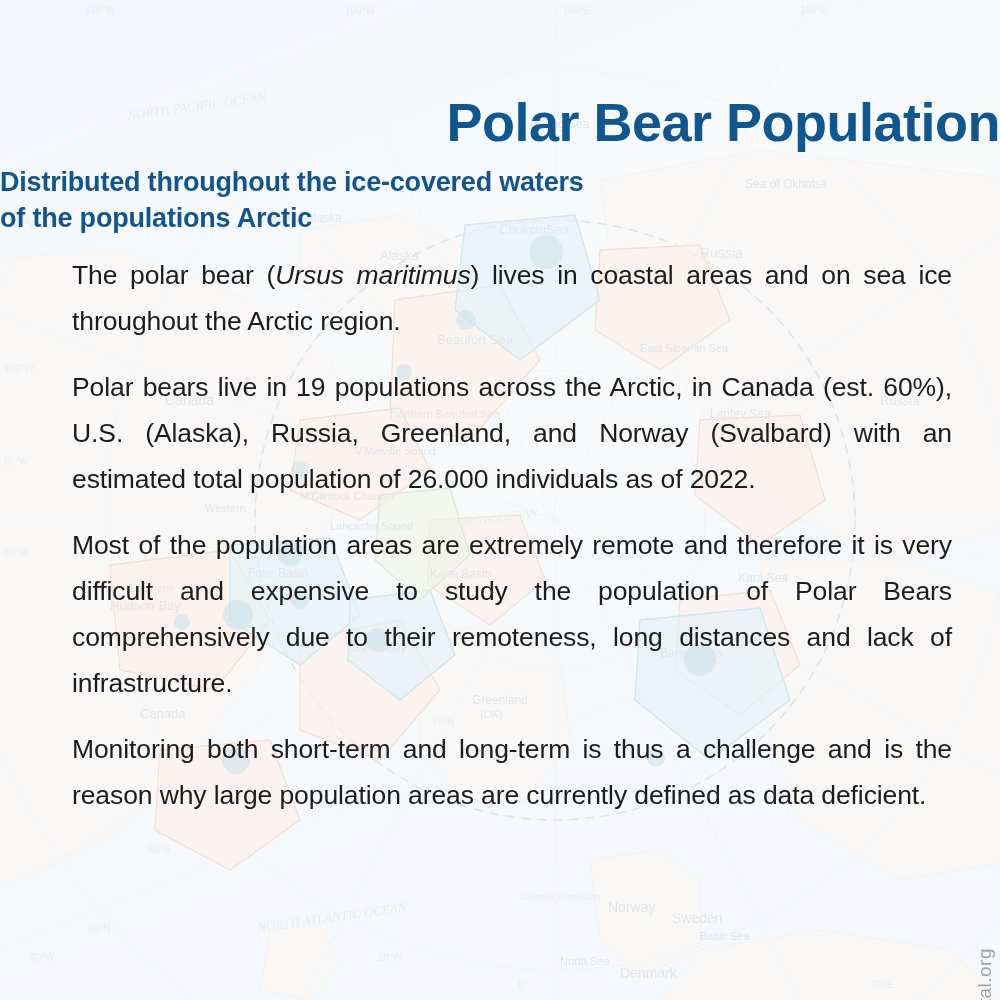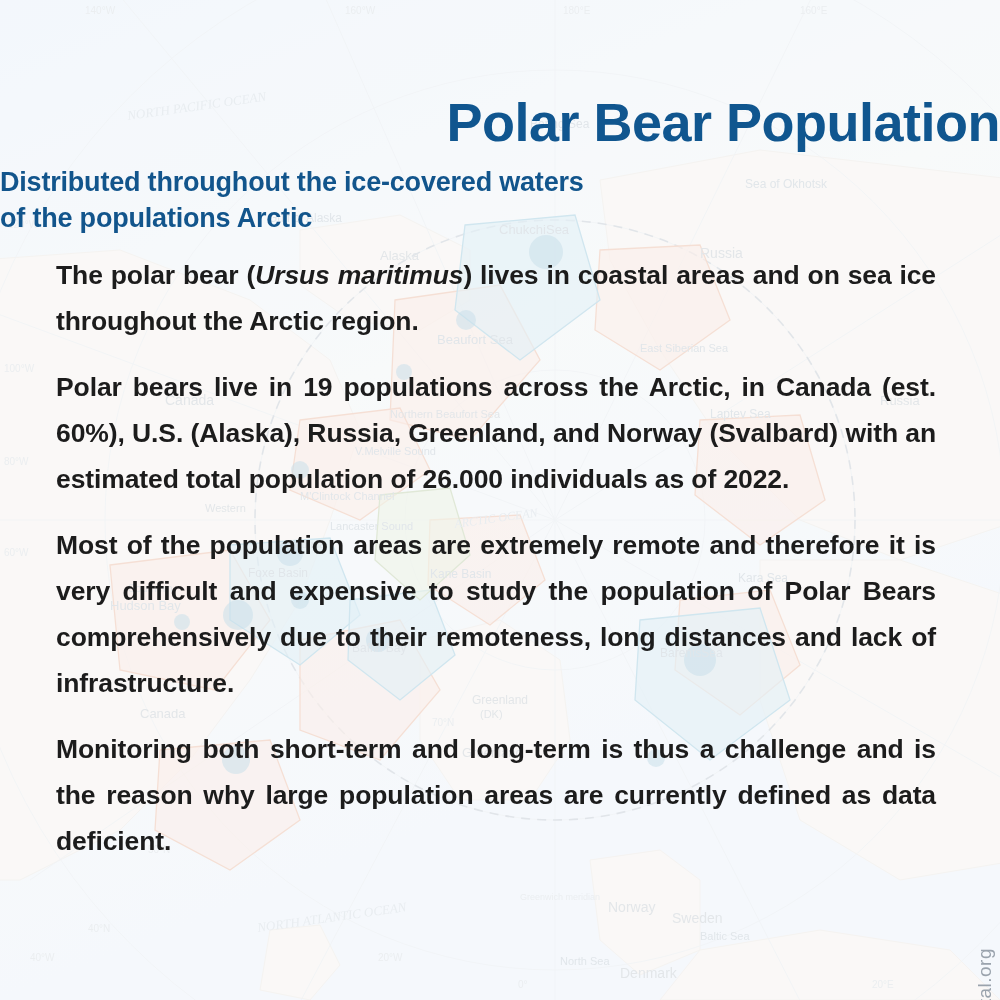--- a/index.html
+++ b/index.html
@@ -65,23 +65,22 @@
     font-size: 27px;
     font-weight: bold;
     color: #12558c;
     line-height: 1.33;
     letter-spacing: -0.2px;
   }
 
   #body-text {
     position: absolute;
     top: 252px;
-    left: 56px;
+    left: 72px;
     width: 880px;
-    font-weight: bold;
   }
   .para {
     color: #1c1c1c;
     font-size: 26.5px;
     line-height: 46px;
     text-align: justify;
     margin: 0 0 20px 0;
     letter-spacing: -0.1px;
   }
   .para:last-child { margin-bottom: 0; }

